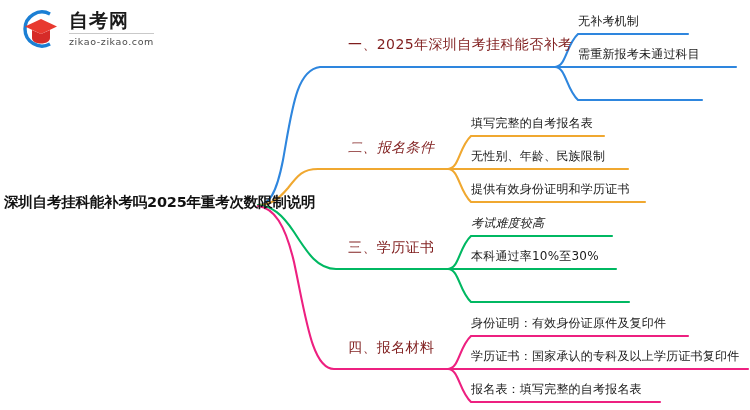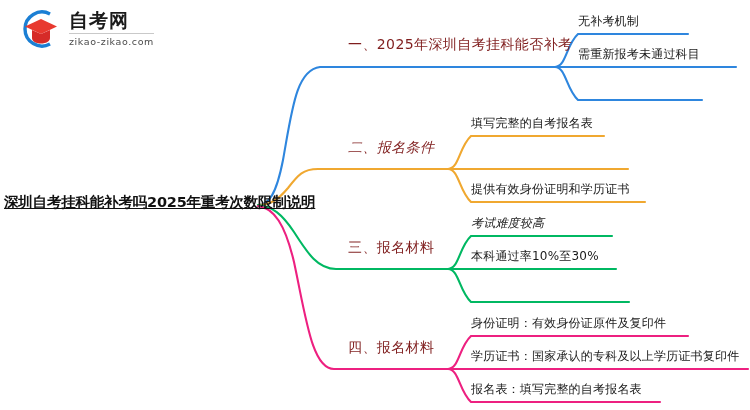--- a/index.html
+++ b/index.html
@@ -65,21 +65,20 @@
     position: absolute;
     left: 4px;
     top: 193px;
     width: 252px;
     text-align: left;
     font-size: 14.5px;
     font-weight: bold;
     color: #111111;
     letter-spacing: -0.2px;
     white-space: nowrap;
-    text-decoration: underline;
   }
 
   
   .branch-label {
     position: absolute;
     font-size: 14px;
     color: #7f1d1d;
     white-space: nowrap;
     letter-spacing: 0.4px;
   }
@@ -144,23 +143,24 @@
   </div>
 
   <div class="root-node">深圳自考挂科能补考吗2025年重考次数限制说明</div>
 
   <div class="branch-label" style="left:348px; top:36px;">一、2025年深圳自考挂科能否补考</div>
   <div class="leaf-label" style="left:578px; top:13px;">无补考机制</div>
   <div class="leaf-label" style="left:578px; top:46px;">需重新报考未通过科目</div>
 
   <div class="branch-label" style="left:348px; top:139px;font-style:italic;">二、报名条件</div>
   <div class="leaf-label" style="left:471px; top:115px;">填写完整的自考报名表</div>
+  <div class="leaf-label" style="left:471px; top:148px;">无性别、年龄、民族限制</div>
   <div class="leaf-label" style="left:471px; top:181px;">提供有效身份证明和学历证书</div>
 
-  <div class="branch-label" style="left:348px; top:239px;">三、报名材料</div>
+  <div class="branch-label" style="left:348px; top:239px;">三、学历证书</div>
   <div class="leaf-label" style="left:471px; top:215px;font-style:italic;">考试难度较高</div>
   <div class="leaf-label" style="left:471px; top:248px;">本科通过率10%至30%</div>
 
   <div class="branch-label" style="left:348px; top:339px;font-family:Liberation Mono, monospace;">四、报名材料</div>
   <div class="leaf-label" style="left:471px; top:315px;">身份证明：有效身份证原件及复印件</div>
   <div class="leaf-label" style="left:471px; top:348px;">学历证书：国家承认的专科及以上学历证书复印件</div>
   <div class="leaf-label" style="left:471px; top:381px;">报名表：填写完整的自考报名表</div>
 
 </div>
 

